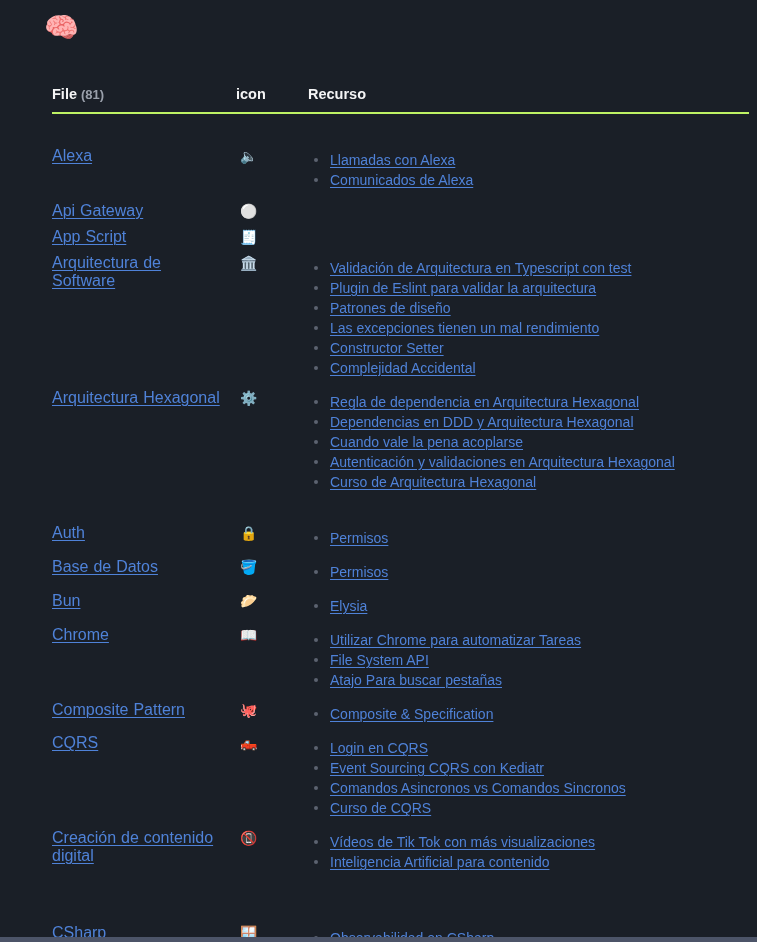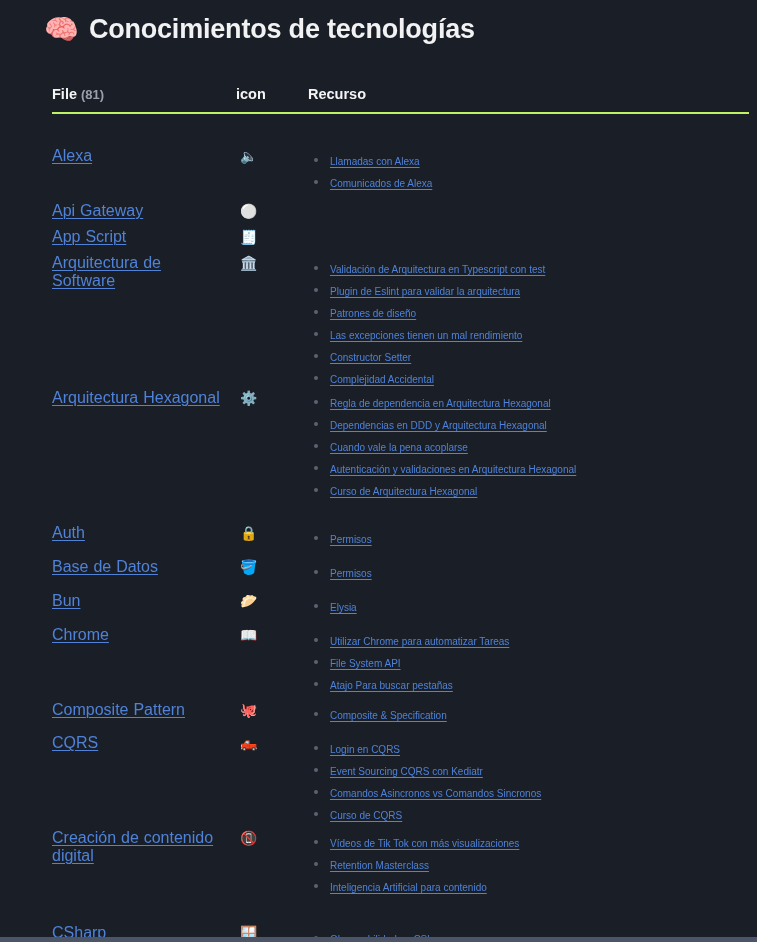--- a/index.html
+++ b/index.html
@@ -142,21 +142,21 @@
     content: "";
     position: absolute;
     left: 6px;
     top: 8px;
     width: 4px;
     height: 4px;
     border-radius: 50%;
     background: #5c6370;
   }
   .res-link {
-    font-size: 10px;
+    font-size: 14px;
     color: #4f82d8;
     text-decoration: underline;
     text-underline-offset: 2px;
     text-decoration-thickness: 1px;
     cursor: pointer;
     white-space: nowrap;
   }
 
   
   .bottom-bar {
@@ -168,21 +168,20 @@
     background: #4c5468;
   }
 </style>
 </head>
 <body>
 
 <div class="page">
 
   <div class="title-row">
     <span class="title-emoji">🧠</span>
-    <span class="title-text">Conocimientos de tecnologías</span>
   </div>
 
   <div class="table">
     <div class="thead">
       <div class="th th-file">
         <span>File</span><span class="th-count">(81)</span>
       </div>
       <div class="th th-icon">icon</div>
       <div class="th th-recurso">Recurso</div>
     </div>
@@ -311,21 +310,20 @@
           </div>
         </div>
         <div class="row" style="top: 715px;">
           <div class="cell-file"><a class="file-link">Creación de contenido digital</a></div>
           <div class="cell-icon"><span class="emoji">📵</span></div>
         </div>
         <div class="row" style="top: 718px;">
           <div class="cell-res">
             <ul class="res-list">
               <li class="res-item"><a class="res-link">Vídeos de Tik Tok con más visualizaciones</a></li>
-              <li class="res-item"><a class="res-link">Retention Masterclass</a></li>
               <li class="res-item"><a class="res-link">Inteligencia Artificial para contenido</a></li>
             </ul>
           </div>
         </div>
         <div class="row" style="top: 810px;">
           <div class="cell-file"><a class="file-link">CSharp</a></div>
           <div class="cell-icon"><span class="emoji">🪟</span></div>
         </div>
         <div class="row" style="top: 814px;">
           <div class="cell-res">

